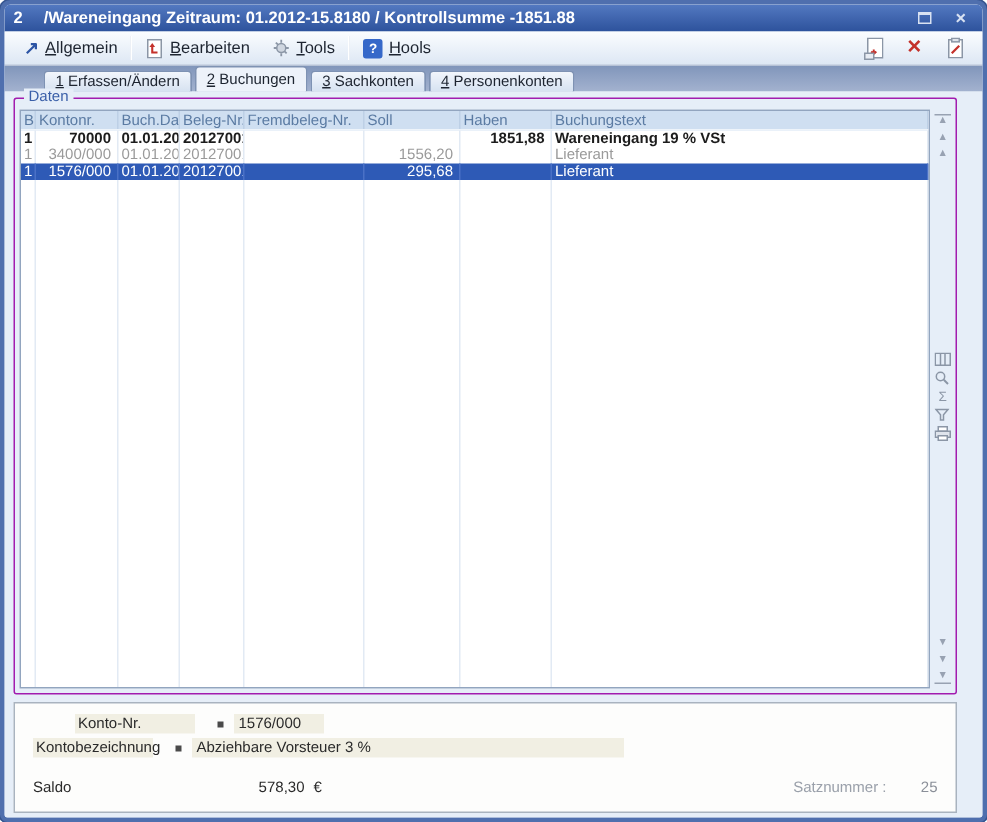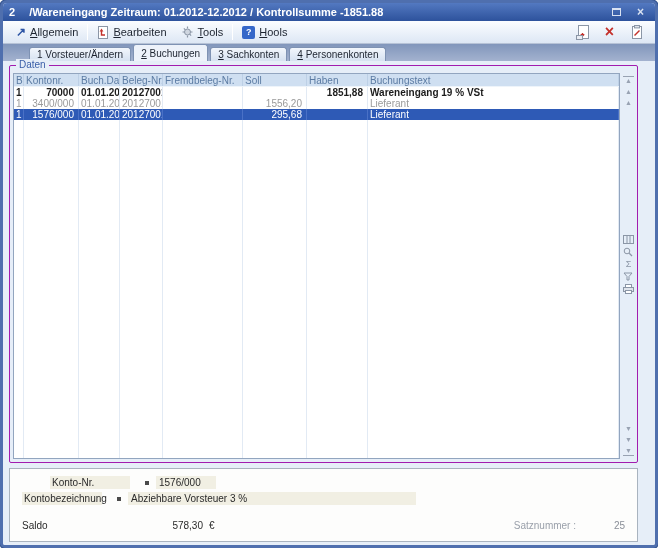--- a/index.html
+++ b/index.html
@@ -64,32 +64,32 @@
   .detail{position:relative;margin-top:5px;height:74px;background:#fdfdfc;border:1px solid #a9b3bf;font-size:10px;color:#2a2a2a;}
   .drow{position:absolute;left:12px;display:flex;align-items:center;height:13px;}
   .dr1{top:7px;padding-left:28px;} .dr2{top:23px;} .dr3{top:50px;width:calc(100% - 24px);}
   .lbl-strip{display:inline-block;width:80px;height:13px;line-height:13px;background:#f1efe3;padding-left:2px;}
   .bullet{display:inline-block;width:4px;height:4px;background:#4a4a4a;margin:0 7px 0 15px;}
   .val-strip{display:inline-block;height:13px;line-height:13px;background:#f1efe3;padding-left:3px;}
   .vs1{width:60px;} .vs2{width:288px;}
   .saldo-lbl{width:131px;}
   .saldo-val{width:50px;text-align:right;}
   .saldo-cur{margin-left:6px;}
-  .satz{margin-left:auto;display:flex;align-items:center;color:#9aa0aa;gap:15px;}
+  .satz{margin-left:auto;display:flex;align-items:center;color:#9aa0aa;}
   .satz-val{width:34px;text-align:right;color:#8a8f98;}
   svg{display:block;}
 </style>
 </head>
 <body>
 
 <div class="window">
 
   <div class="titlebar">
     <span class="win-id">2</span>
-    <span class="win-title">/Wareneingang Zeitraum: 01.2012-12.2012 / Kontrollsumme -1851.88</span>
+    <span class="win-title">/Wareneingang Zeitraum: 01.2012-15.8180 / Kontrollsumme -1851.88</span>
     <span class="win-controls">
       <span class="tool-btn">
           <span class="restore-box"></span>
         </span>
       <span class="tool-btn">
           <span class="close-glyph">×</span>
         </span>
     </span>
   </div>
 
@@ -150,21 +150,21 @@
               <rect x="1.5" y="1.5" width="9" height="12" fill="#fff" stroke="#8b96a6"></rect>
               <rect x="3.5" y="0.5" width="5" height="2.4" fill="#dfe4ec" stroke="#8b96a6"></rect>
               <line x1="3.5" y1="10.5" x2="8.5" y2="5.5" stroke="#c4312b" stroke-width="1.5"></line>
             </svg>
         </span>
       </span>
     </span>
   </div>
 
   <div class="tabstrip">
-    <span class="tab"><span class="hot">1</span>&nbsp;<span>Vorsteuer/Ändern</span></span>
+    <span class="tab"><span class="hot">1</span>&nbsp;<span>Erfassen/Ändern</span></span>
     <span class="tab active"><span class="hot">2</span>&nbsp;<span>Buchungen</span></span>
     <span class="tab"><span class="hot">3</span>&nbsp;<span>Sachkonten</span></span>
     <span class="tab"><span class="hot">4</span>&nbsp;<span>Personenkonten</span></span>
   </div>
 
   <div class="body-area">
 
     <div class="groupbox">
       <span class="groupbox-label">Daten</span>
 

